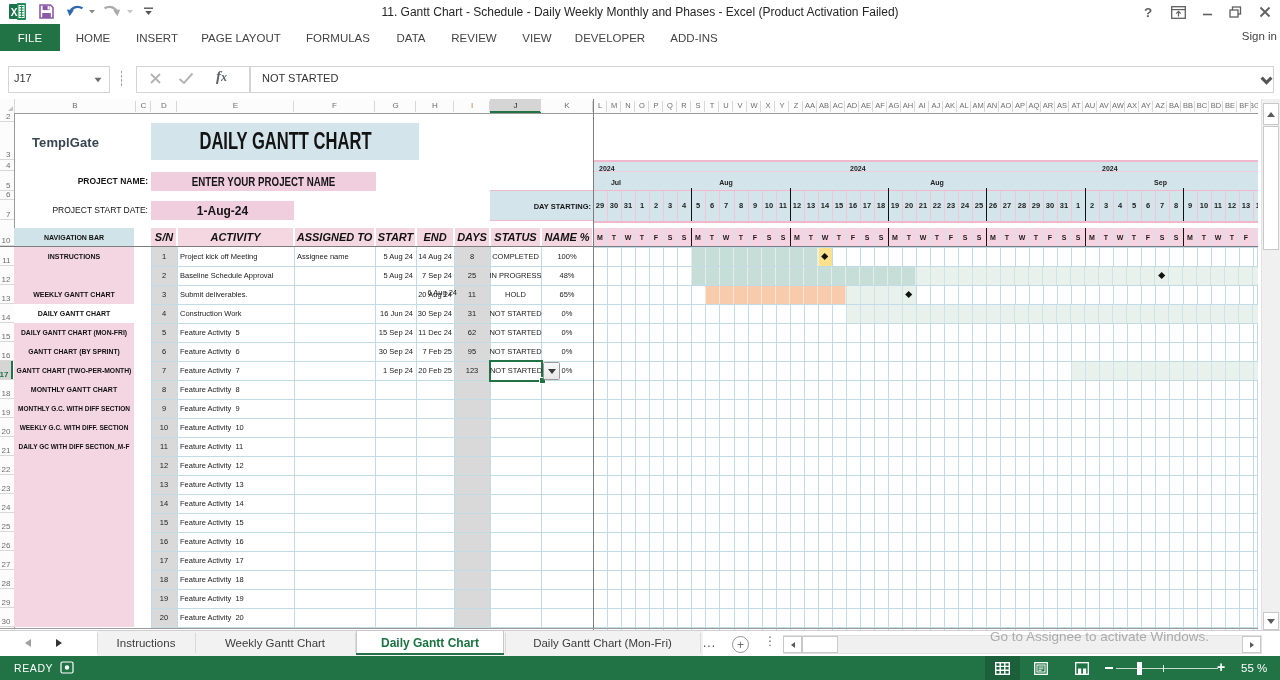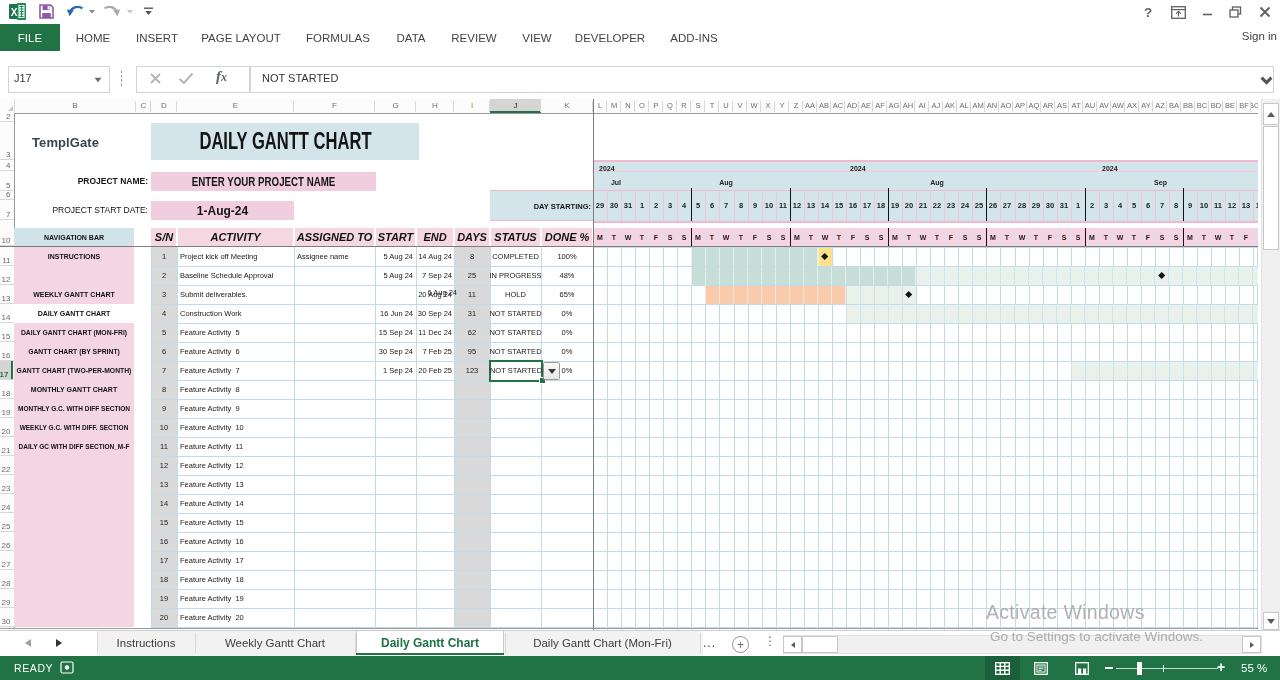--- a/index.html
+++ b/index.html
@@ -39,20 +39,21 @@
 <svg class="a" style="left:102px;top:4px;" width="32" height="15" viewBox="0 0 32 15">
   <path d="M2.5 4.2 C8 1.2 13.5 3.4 15.2 8.6" fill="none" stroke="#ababab" stroke-width="2.3"></path>
   <path d="M18.2 5.4 L11.2 6.2 L15.4 12.2 Z" fill="#ababab"></path>
   <path d="M25 6 h6 l-3 3.6 Z" fill="#c6c6c6"></path>
 </svg>
 
 <svg class="a" style="left:143px;top:7px;" width="12" height="10" viewBox="0 0 12 10">
   <path d="M1 1.2 h9" stroke="#555" stroke-width="1.4"></path>
   <path d="M2.2 4 h6.6 l-3.3 4 Z" fill="#555"></path>
 </svg>
+<div class="a ct" style="left:300px;top:0;width:680px;height:24px;font-size:12px;color:#262626;">11. Gantt Chart - Schedule - Daily Weekly Monthly and Phases - Excel (Product Activation Failed)</div>
 <div class="a ct" style="left:1140px;top:1px;width:16px;height:22px;font-size:13.5px;font-weight:bold;color:#5f5f5f;">?</div>
 <svg class="a" style="left:1171px;top:6px;" width="15" height="13" viewBox="0 0 15 13">
   <rect x="0.7" y="0.7" width="13.6" height="11.6" fill="none" stroke="#5f5f5f" stroke-width="1.3"></rect>
   <path d="M1 3.6 h13" stroke="#5f5f5f" stroke-width="1.2"></path>
   <path d="M7.5 10.5 V5.6 M5.2 7.6 L7.5 5.4 L9.8 7.6" fill="none" stroke="#5f5f5f" stroke-width="1.2"></path>
 </svg>
 <svg class="a" style="left:1202px;top:6px;" width="11" height="12" viewBox="0 0 11 12">
   <path d="M1 8.5 h9" stroke="#5f5f5f" stroke-width="1.6"></path>
 </svg>
 <svg class="a" style="left:1229px;top:6px;" width="13" height="12" viewBox="0 0 13 12">
@@ -606,21 +607,21 @@
       <div class="a" style="left: 294px; top: 0px; width: 81px; height: 18px; display: flex; align-items: center; justify-content: center; font-size: 11px; font-weight: bold; font-style: italic; color: rgb(17, 17, 17);">ASSIGNED TO</div>
       <div class="a" style="left: 374px; top: 0px; width: 1.5px; height: 18px; background: rgb(255, 255, 255);"></div>
       <div class="a" style="left: 375px; top: 0px; width: 41px; height: 18px; display: flex; align-items: center; justify-content: center; font-size: 11px; font-weight: bold; font-style: italic; color: rgb(17, 17, 17);">START</div>
       <div class="a" style="left: 415px; top: 0px; width: 1.5px; height: 18px; background: rgb(255, 255, 255);"></div>
       <div class="a" style="left: 416px; top: 0px; width: 38px; height: 18px; display: flex; align-items: center; justify-content: center; font-size: 11px; font-weight: bold; font-style: italic; color: rgb(17, 17, 17);">END</div>
       <div class="a" style="left: 453px; top: 0px; width: 1.5px; height: 18px; background: rgb(255, 255, 255);"></div>
       <div class="a" style="left: 454px; top: 0px; width: 36px; height: 18px; display: flex; align-items: center; justify-content: center; font-size: 11px; font-weight: bold; font-style: italic; color: rgb(17, 17, 17);">DAYS</div>
       <div class="a" style="left: 489px; top: 0px; width: 1.5px; height: 18px; background: rgb(255, 255, 255);"></div>
       <div class="a" style="left: 490px; top: 0px; width: 51px; height: 18px; display: flex; align-items: center; justify-content: center; font-size: 11px; font-weight: bold; font-style: italic; color: rgb(17, 17, 17);">STATUS</div>
       <div class="a" style="left: 540px; top: 0px; width: 1.5px; height: 18px; background: rgb(255, 255, 255);"></div>
-      <div class="a" style="left: 541px; top: 0px; width: 52px; height: 18px; display: flex; align-items: center; justify-content: center; font-size: 11px; font-weight: bold; font-style: italic; color: rgb(17, 17, 17);">DONE %</div>
+      <div class="a" style="left: 541px; top: 0px; width: 52px; height: 18px; display: flex; align-items: center; justify-content: center; font-size: 11px; font-weight: bold; font-style: italic; color: rgb(17, 17, 17);">NAME %</div>
       <div class="a" style="left: 592px; top: 0px; width: 1.5px; height: 18px; background: rgb(255, 255, 255);"></div>
       <div class="a" style="left: 14px; top: 19px; width: 120px; height: 380px; background: rgb(243, 214, 225);"></div>
       <div class="a" style="left: 14px; top: 76px; width: 120px; height: 19px; background: rgb(255, 255, 255);"></div>
       <div class="a" style="left: 14px; top: 19px; width: 120px; height: 19px; display: flex; align-items: center; justify-content: center; font-size: 7px; font-weight: bold; color: rgb(17, 17, 17);">INSTRUCTIONS</div>
       <div class="a" style="left: 14px; top: 57px; width: 120px; height: 19px; display: flex; align-items: center; justify-content: center; font-size: 7px; font-weight: bold; color: rgb(17, 17, 17);">WEEKLY GANTT CHART</div>
       <div class="a" style="left: 14px; top: 76px; width: 120px; height: 19px; display: flex; align-items: center; justify-content: center; font-size: 7px; font-weight: bold; color: rgb(17, 17, 17);">DAILY GANTT CHART</div>
       <div class="a" style="left: 14px; top: 95px; width: 120px; height: 19px; display: flex; align-items: center; justify-content: center; font-size: 6.8px; font-weight: bold; color: rgb(17, 17, 17);">DAILY GANTT CHART (MON-FRI)</div>
       <div class="a" style="left: 14px; top: 114px; width: 120px; height: 19px; display: flex; align-items: center; justify-content: center; font-size: 6.8px; font-weight: bold; color: rgb(17, 17, 17);">GANTT CHART (BY SPRINT)</div>
       <div class="a" style="left: 14px; top: 133px; width: 120px; height: 19px; display: flex; align-items: center; justify-content: center; font-size: 6.8px; font-weight: bold; color: rgb(17, 17, 17);">GANTT CHART (TWO-PER-MONTH)</div>
       <div class="a" style="left: 14px; top: 152px; width: 120px; height: 19px; display: flex; align-items: center; justify-content: center; font-size: 7px; font-weight: bold; color: rgb(17, 17, 17);">MONTHLY GANTT CHART</div>
@@ -776,22 +777,21 @@
 
 <div class="a" style="left:783px;top:635px;width:477px;height:17px;background:#f0f0f0;border:1px solid #e0e0e0;"></div>
 <div class="a ct" style="left:783px;top:636px;width:17px;height:15px;background:#fff;border:1px solid #c8c8c8;">
   <div style="width:0;height:0;border-top:3.5px solid transparent;border-bottom:3.5px solid transparent;border-right:4.5px solid #5a5a5a;"></div>
     </div>
 <div class="a" style="left:802px;top:636px;width:34px;height:15px;background:#fff;border:1px solid #c8c8c8;"></div>
 <div class="a ct" style="left:1242px;top:636px;width:17px;height:15px;background:#fff;border:1px solid #c8c8c8;">
   <div style="width:0;height:0;border-top:3.5px solid transparent;border-bottom:3.5px solid transparent;border-left:4.5px solid #5a5a5a;"></div>
     </div>
 
-<div class="a" style="left:986px;top:601px;font-size:19.5px;font-weight:300;color:#a9a9a9;opacity:.9;letter-spacing:.3px;">Activate Windows</div>
-<div class="a" style="left:990px;top:629px;font-size:13.5px;font-weight:300;color:#9a9a9a;opacity:.8;">Go to Settings to activate Windows.</div>
+<div class="a" style="left:990px;top:629px;font-size:13.5px;font-weight:300;color:#9a9a9a;opacity:.8;">Go to Assignee to activate Windows.</div>
 
 <div class="a" style="left:0;top:656px;width:1280px;height:24px;background:#217346;"></div>
 <div class="a" style="left:14px;top:662px;font-size:10.5px;color:#fff;letter-spacing:.6px;">READY</div>
 <svg class="a" style="left:60px;top:661px;" width="14" height="13" viewBox="0 0 14 13">
   <rect x="1" y="1" width="12" height="11" rx="1.5" fill="none" stroke="#fff" stroke-width="1.2"></rect>
   <circle cx="7" cy="6.5" r="2.2" fill="#fff"></circle>
 </svg>
 <div id="viewicons">
       <div class="a" style="left: 985px; top: 656px; width: 35px; height: 24px; background: rgb(28, 95, 59);"></div>
     </div>

